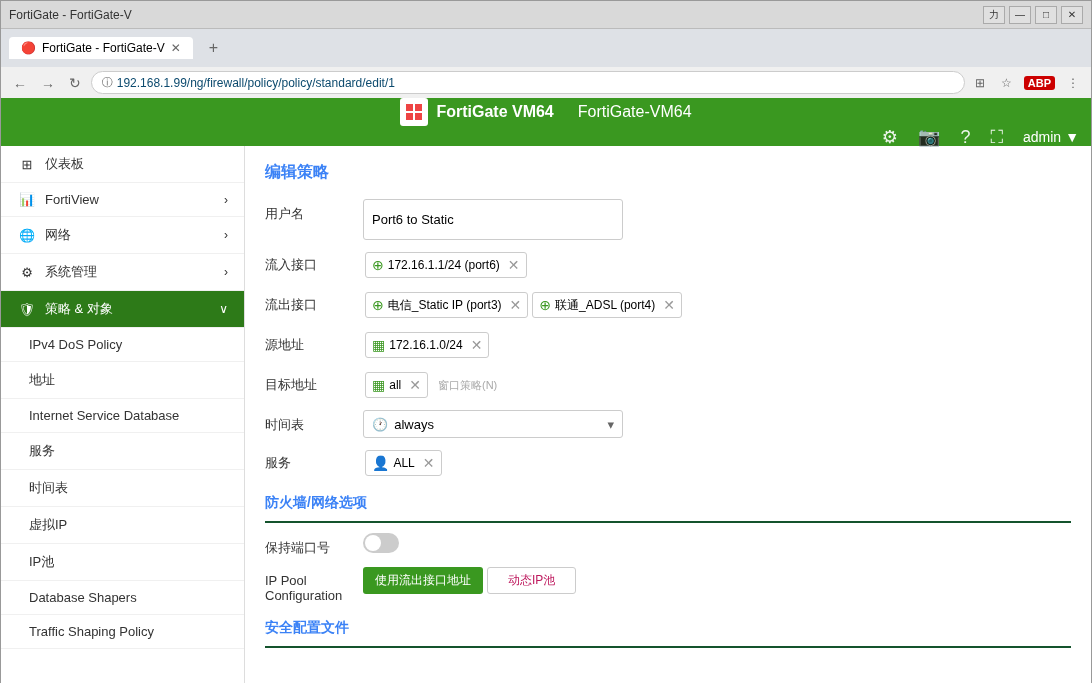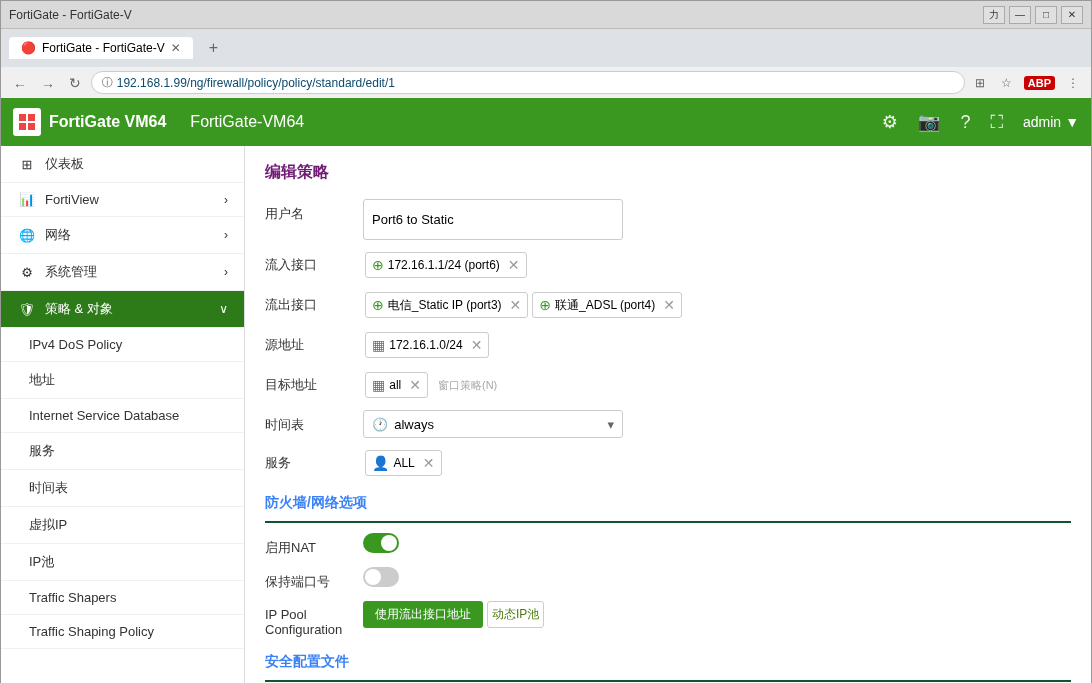--- a/index.html
+++ b/index.html
@@ -10,21 +10,21 @@
     .browser-tab-close { margin-left: auto; cursor: pointer; color: #666; }
     .browser-new-tab { padding: 4px 8px; font-size: 16px; color: #666; cursor: pointer; }
     .browser-controls { display: flex; align-items: center; padding: 4px 8px; gap: 6px; }
     .browser-btn { background: none; border: none; cursor: pointer; font-size: 14px; color: #666; padding: 2px 4px; }
     .address-bar { flex: 1; display: flex; align-items: center; background: white; border: 1px solid #ccc; border-radius: 16px; padding: 3px 10px; font-size: 12px; }
     .address-bar-url { flex: 1; color: #0c4a6e; }
     .browser-controls-right { display: flex; gap: 8px; align-items: center; }
     .ext-btn { font-size: 12px; color: #666; cursor: pointer; padding: 2px 4px; }
 
     
-    .top-nav { background: #3a9820; height: 48px; display: flex; align-items: center; padding: 0 12px; color: white; }
+    .top-nav { background: #3a9820; height: 48px; display: flex; align-items: center; padding: 0 12px; color: white; flex-direction: column; }
     .fortigate-logo { display: flex; align-items: center; gap: 8px; }
     .logo-icon { width: 28px; height: 28px; background: white; border-radius: 3px; display: flex; align-items: center; justify-content: center; }
     .logo-icon svg { width: 20px; height: 20px; }
     .logo-text { font-size: 16px; font-weight: bold; color: white; }
     .logo-hostname { font-size: 16px; color: white; margin-left: 16px; }
     .top-nav-right { margin-left: auto; display: flex; align-items: center; gap: 20px; }
     .top-nav-icon { color: white; cursor: pointer; font-size: 18px; opacity: 0.9; }
     .admin-btn { color: white; font-size: 14px; cursor: pointer; display: flex; align-items: center; gap: 4px; }
 
     
@@ -33,21 +33,21 @@
     
     .sidebar { width: 244px; background: white; border-right: 1px solid #ddd; overflow-y: auto; flex-shrink: 0; }
     .sidebar-item { display: flex; align-items: center; padding: 9px 16px; cursor: pointer; color: #333; font-size: 13px; border-bottom: 1px solid #f0f0f0; }
     .sidebar-item.sub { padding-left: 28px; }
     .sidebar-item.sub-active { background: #3a9820; color: white; font-weight: 500; }
     .sidebar-item .item-icon { width: 20px; margin-right: 8px; display: flex; align-items: center; justify-content: center; }
     .sidebar-item .chevron { margin-left: auto; font-size: 12px; }
 
     
     .content { flex: 1; background: white; overflow-y: auto; padding: 16px 20px; }
-    .page-title { font-size: 16px; font-weight: bold; color: #701a75; margin-bottom: 16px; }
+    .page-title { font-size: 16px; font-weight: bold; color: #3b82f6; margin-bottom: 16px; }
 
     
     .form-row { display: flex; align-items: flex-start; margin-bottom: 10px; gap: 8px; }
     .form-label { width: 90px; padding-top: 6px; color: #333; font-size: 13px; flex-shrink: 0; }
     .form-control { flex: 1; }
     .text-input { width: 260px; border: 1px solid #ccc; border-radius: 3px; padding: 4px 8px; font-size: 13px; height: 41px; }
     .tag-item { display: inline-flex; align-items: center; background: white; border: 1px solid #ccc; border-radius: 3px; padding: 2px 6px; margin: 2px; font-size: 12px; gap: 4px; height: 26px; }
     .tag-icon { color: #3a9820; font-size: 14px; }
     .tag-close { color: #999; cursor: pointer; font-size: 14px; margin-left: 4px; }
     .select-control { display: inline-flex; align-items: center; background: white; border: 1px solid #ccc; border-radius: 3px; padding: 2px 8px; font-size: 13px; height: 28px; width: 260px; cursor: pointer; }
@@ -67,21 +67,21 @@
     .toggle-track { width: 36px; height: 20px; border-radius: 10px; position: relative; cursor: pointer; }
     .toggle-track.on { background: #3a9820; }
     .toggle-track.off { background: #ccc; }
     .toggle-thumb { width: 16px; height: 16px; background: white; border-radius: 50%; position: absolute; top: 2px; transition: left 0.2s; }
     .toggle-track.on .toggle-thumb { left: 18px; }
     .toggle-track.off .toggle-thumb { left: 2px; }
 
     
     .ip-pool-group { display: flex; gap: 4px; }
     .btn-ip-pool-active { background: #3a9820; color: white; border: none; padding: 4px 12px; border-radius: 3px; cursor: pointer; font-size: 12px; }
-    .btn-ip-pool { background: white; color: #4d7c0f; border: 1px solid #ccc; padding: 4px 4px; border-radius: 3px; cursor: pointer; font-size: 12px; }
+    .btn-ip-pool { background: white; color: #be185d; border: 1px solid #ccc; padding: 4px 20px; border-radius: 3px; cursor: pointer; font-size: 12px; }
 
     
     ::-webkit-scrollbar { width: 8px; }
     ::-webkit-scrollbar-track { background: #f1f1f1; }
     ::-webkit-scrollbar-thumb { background: #ccc; border-radius: 4px; }
 
     .window-titlebar { display: flex; align-items: center; justify-content: space-between; background: #d9d9d9; padding: 4px 8px; height: 28px; border-bottom: 1px solid #bbb; }
     .window-title { font-size: 12px; color: #333; }
     .window-btns { display: flex; gap: 4px; }
     .win-control { width: 22px; height: 18px; background: #e0e0e0; border: 1px solid #aaa; display: flex; align-items: center; justify-content: center; font-size: 10px; cursor: pointer; color: #333; }
@@ -212,21 +212,21 @@
 
       <div class="sidebar-item sub">
         <span>虚拟IP</span>
       </div>
 
       <div class="sidebar-item sub">
         <span>IP池</span>
       </div>
 
       <div class="sidebar-item sub">
-        <span>Traffic Shapers</span>
+        <span>Database Shapers</span>
       </div>
 
       <div class="sidebar-item sub">
         <span>Traffic Shaping Policy</span>
       </div>
 
     </div>
 
     <div class="content">
       <div class="page-title">编辑策略</div>
@@ -308,30 +308,20 @@
             <span class="tag-icon">👤</span>
             <span>ALL</span>
             <span class="tag-close">✕</span>
           </div>
         </div>
       </div>
 
 
       <div class="section-header">防火墙/网络选项</div>
 
-      <div class="form-row">
-        <div class="form-label">启用NAT</div>
-        <div class="form-control">
-          <div class="toggle">
-            <div class="toggle-track on">
-              <div class="toggle-thumb"></div>
-            </div>
-          </div>
-        </div>
-      </div>
 
       <div class="form-row">
         <div class="form-label">保持端口号</div>
         <div class="form-control">
           <div class="toggle">
             <div class="toggle-track off">
               <div class="toggle-thumb"></div>
             </div>
           </div>
         </div>

